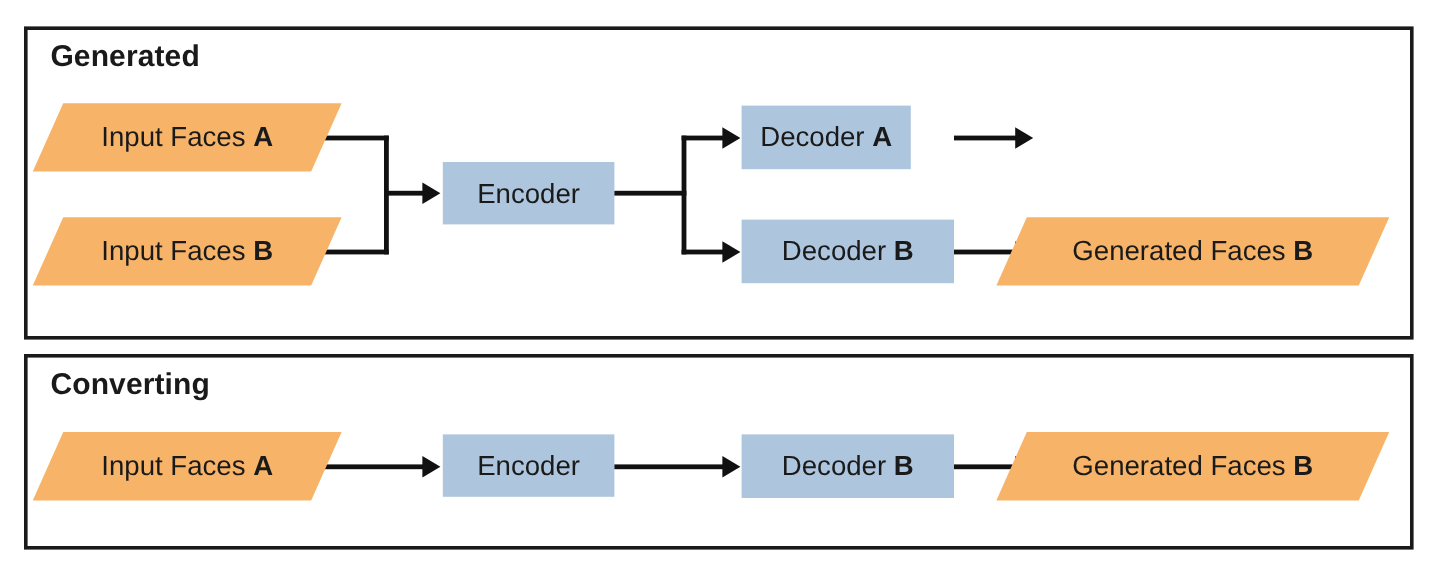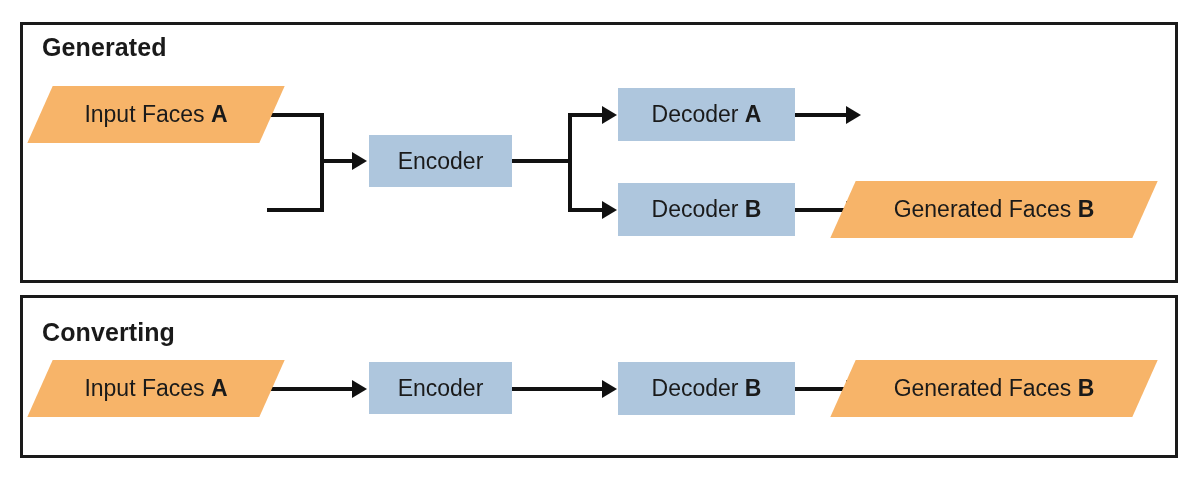--- a/index.html
+++ b/index.html
@@ -31,21 +31,21 @@
 
   .panel-title {
     position: absolute;
     font-weight: bold;
     font-size: 25px;
     color: #1a1a1a;
     letter-spacing: 0.1px;
     white-space: nowrap;
   }
   #title-training   { left: 42px; top: 33px; }
-  #title-converting { left: 42px; top: 318px; }
+  #title-converting { left: 42px; top: 306px; }
 
   
   .node {
     position: absolute;
     box-sizing: border-box;
     display: flex;
     align-items: center;
     justify-content: center;
     font-size: 23px;
     color: #1a1a1a;
@@ -94,39 +94,42 @@
 <div id="canvas">
 
   <div class="panel" id="panel-training"></div>
 
   <div class="panel-title" id="title-training">Generated</div>
 
   <div class="node data" id="tr-input-a" style="left:40px; top:86px; width:232px; height:57px;">
     <span class="label"><span>Input Faces </span><b>A</b></span>
   </div>
 
+  <div class="node data" id="tr-input-b" style="left:40px; top:181px; width:232px; height:57px;">
+    <span class="label"><span>Input Faces </span><b>B</b></span>
+  </div>
 
   <div class="line h" style="left:267px; top:113px; width:57px;"></div>
   <div class="line h" style="left:267px; top:208px; width:57px;"></div>
   <div class="line v" style="left:320px; top:113px; height:99px;"></div>
   <div class="line h" style="left:320px; top:159px; width:34px;"></div>
   <div class="arrowhead" style="left:352px; top:152px;"></div>
 
   <div class="node process" id="tr-encoder" style="left:369px; top:135px; width:143px; height:52px;">
     <span class="label"><span>Encoder</span><b></b></span>
   </div>
 
   <div class="line h" style="left:512px; top:159px; width:60px;"></div>
   <div class="line v" style="left:568px; top:113px; height:99px;"></div>
   <div class="line h" style="left:568px; top:113px; width:38px;"></div>
   <div class="arrowhead" style="left:602px; top:106px;"></div>
   <div class="line h" style="left:568px; top:208px; width:38px;"></div>
   <div class="arrowhead" style="left:602px; top:201px;"></div>
 
-  <div class="node process" id="tr-decoder-a" style="left:618px; top:88px; width:177px; height:53px;">
+  <div class="node process" id="tr-decoder-a" style="left:618px; top:88px; width:141px; height:53px;">
     <span class="label"><span>Decoder </span><b>A</b></span>
   </div>
 
   <div class="node process" id="tr-decoder-b" style="left:618px; top:183px; width:177px; height:53px;">
     <span class="label"><span>Decoder </span><b>B</b></span>
   </div>
 
   <div class="line h" style="left:795px; top:113px; width:55px;"></div>
   <div class="arrowhead" style="left:846px; top:106px;"></div>
 

